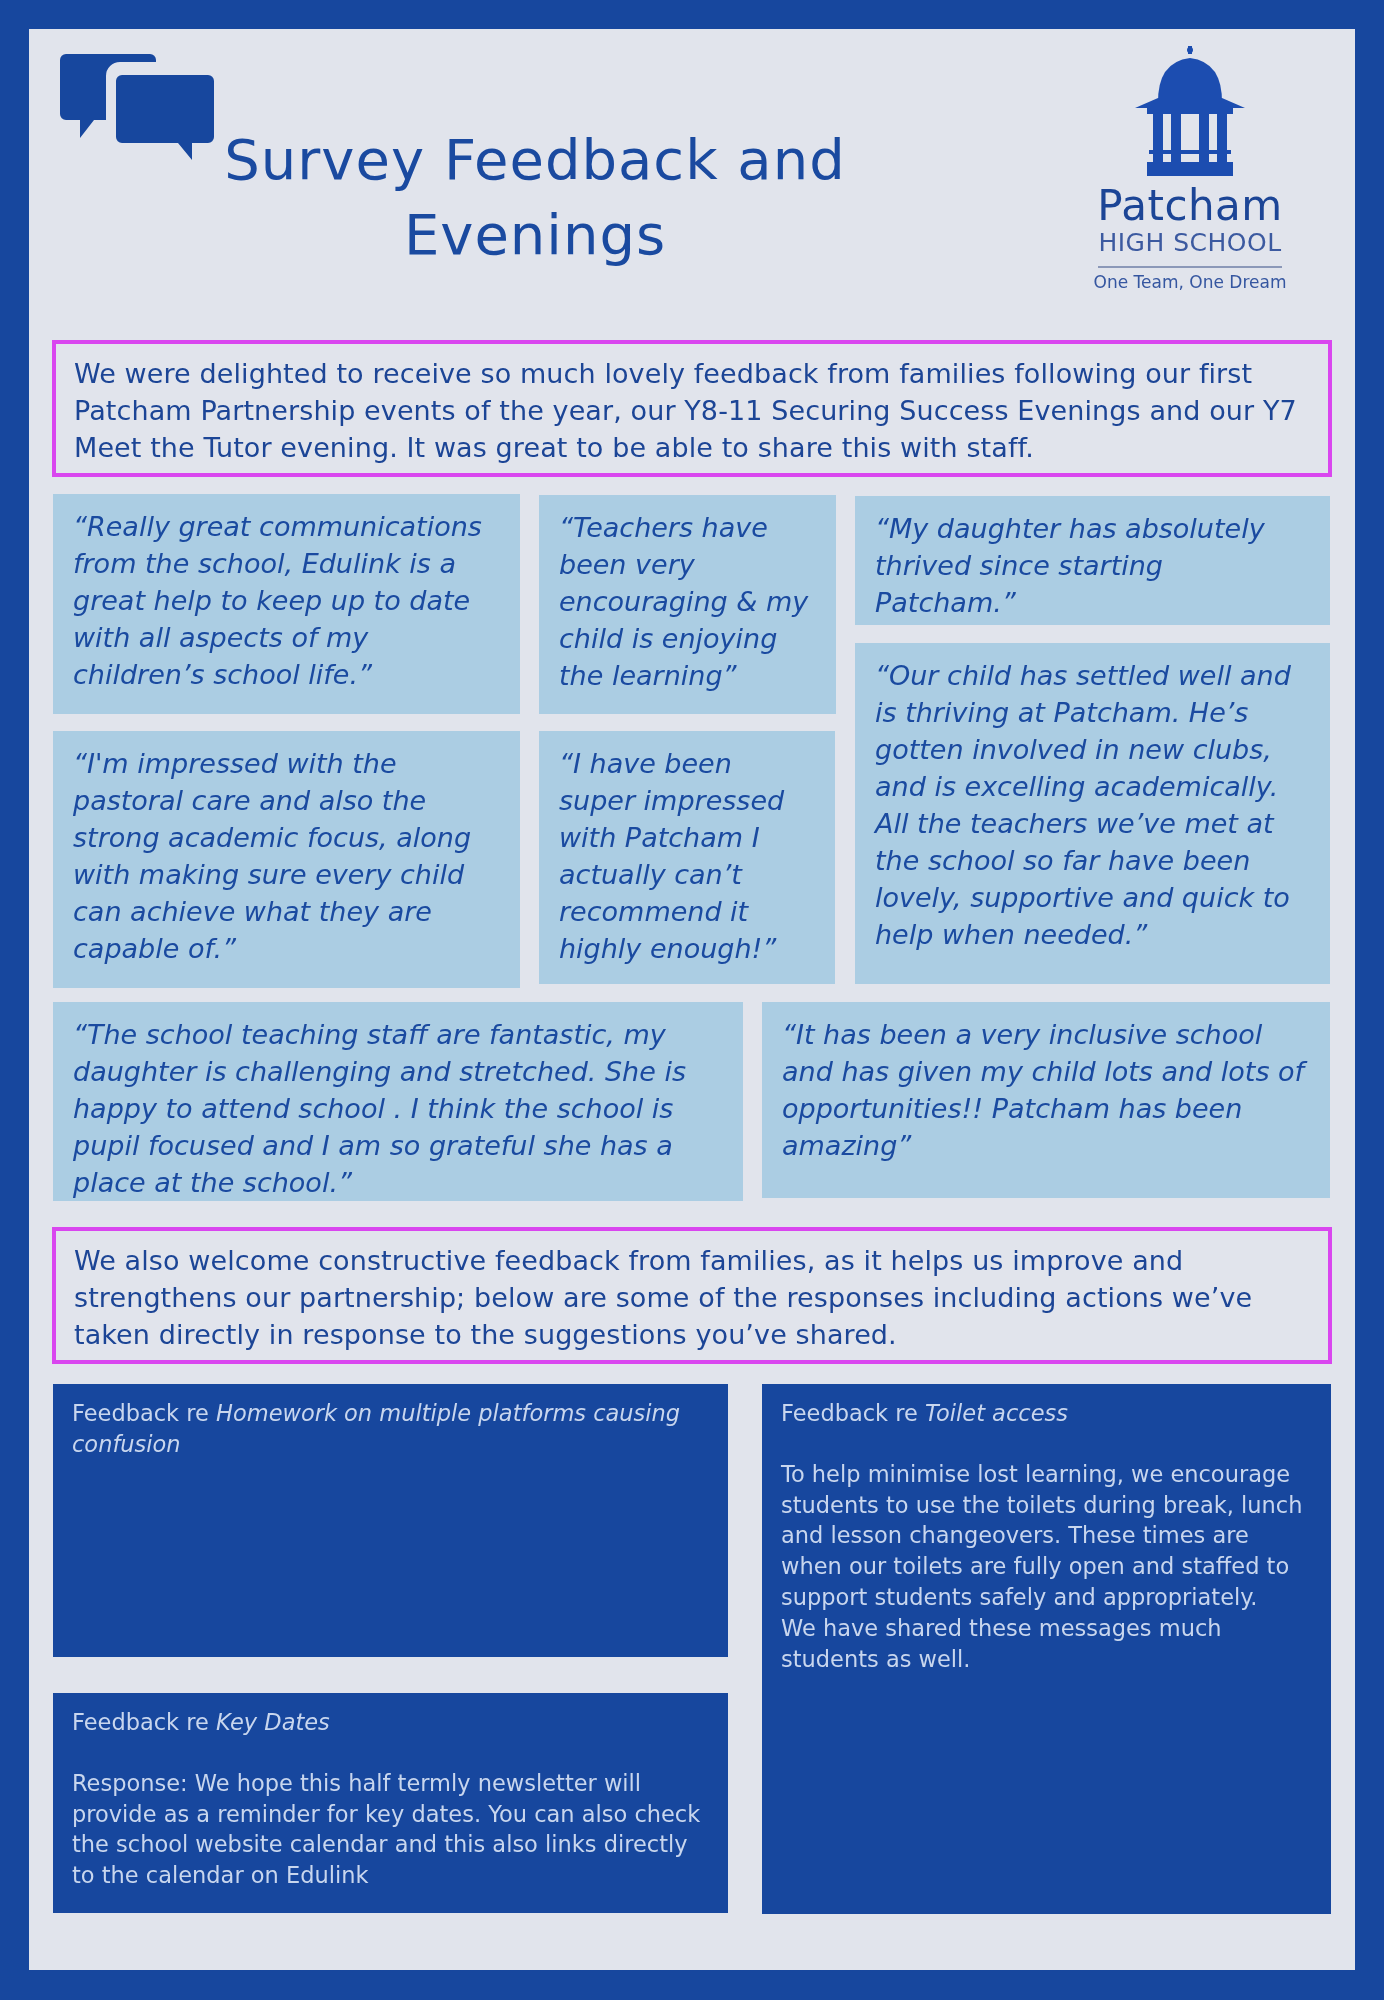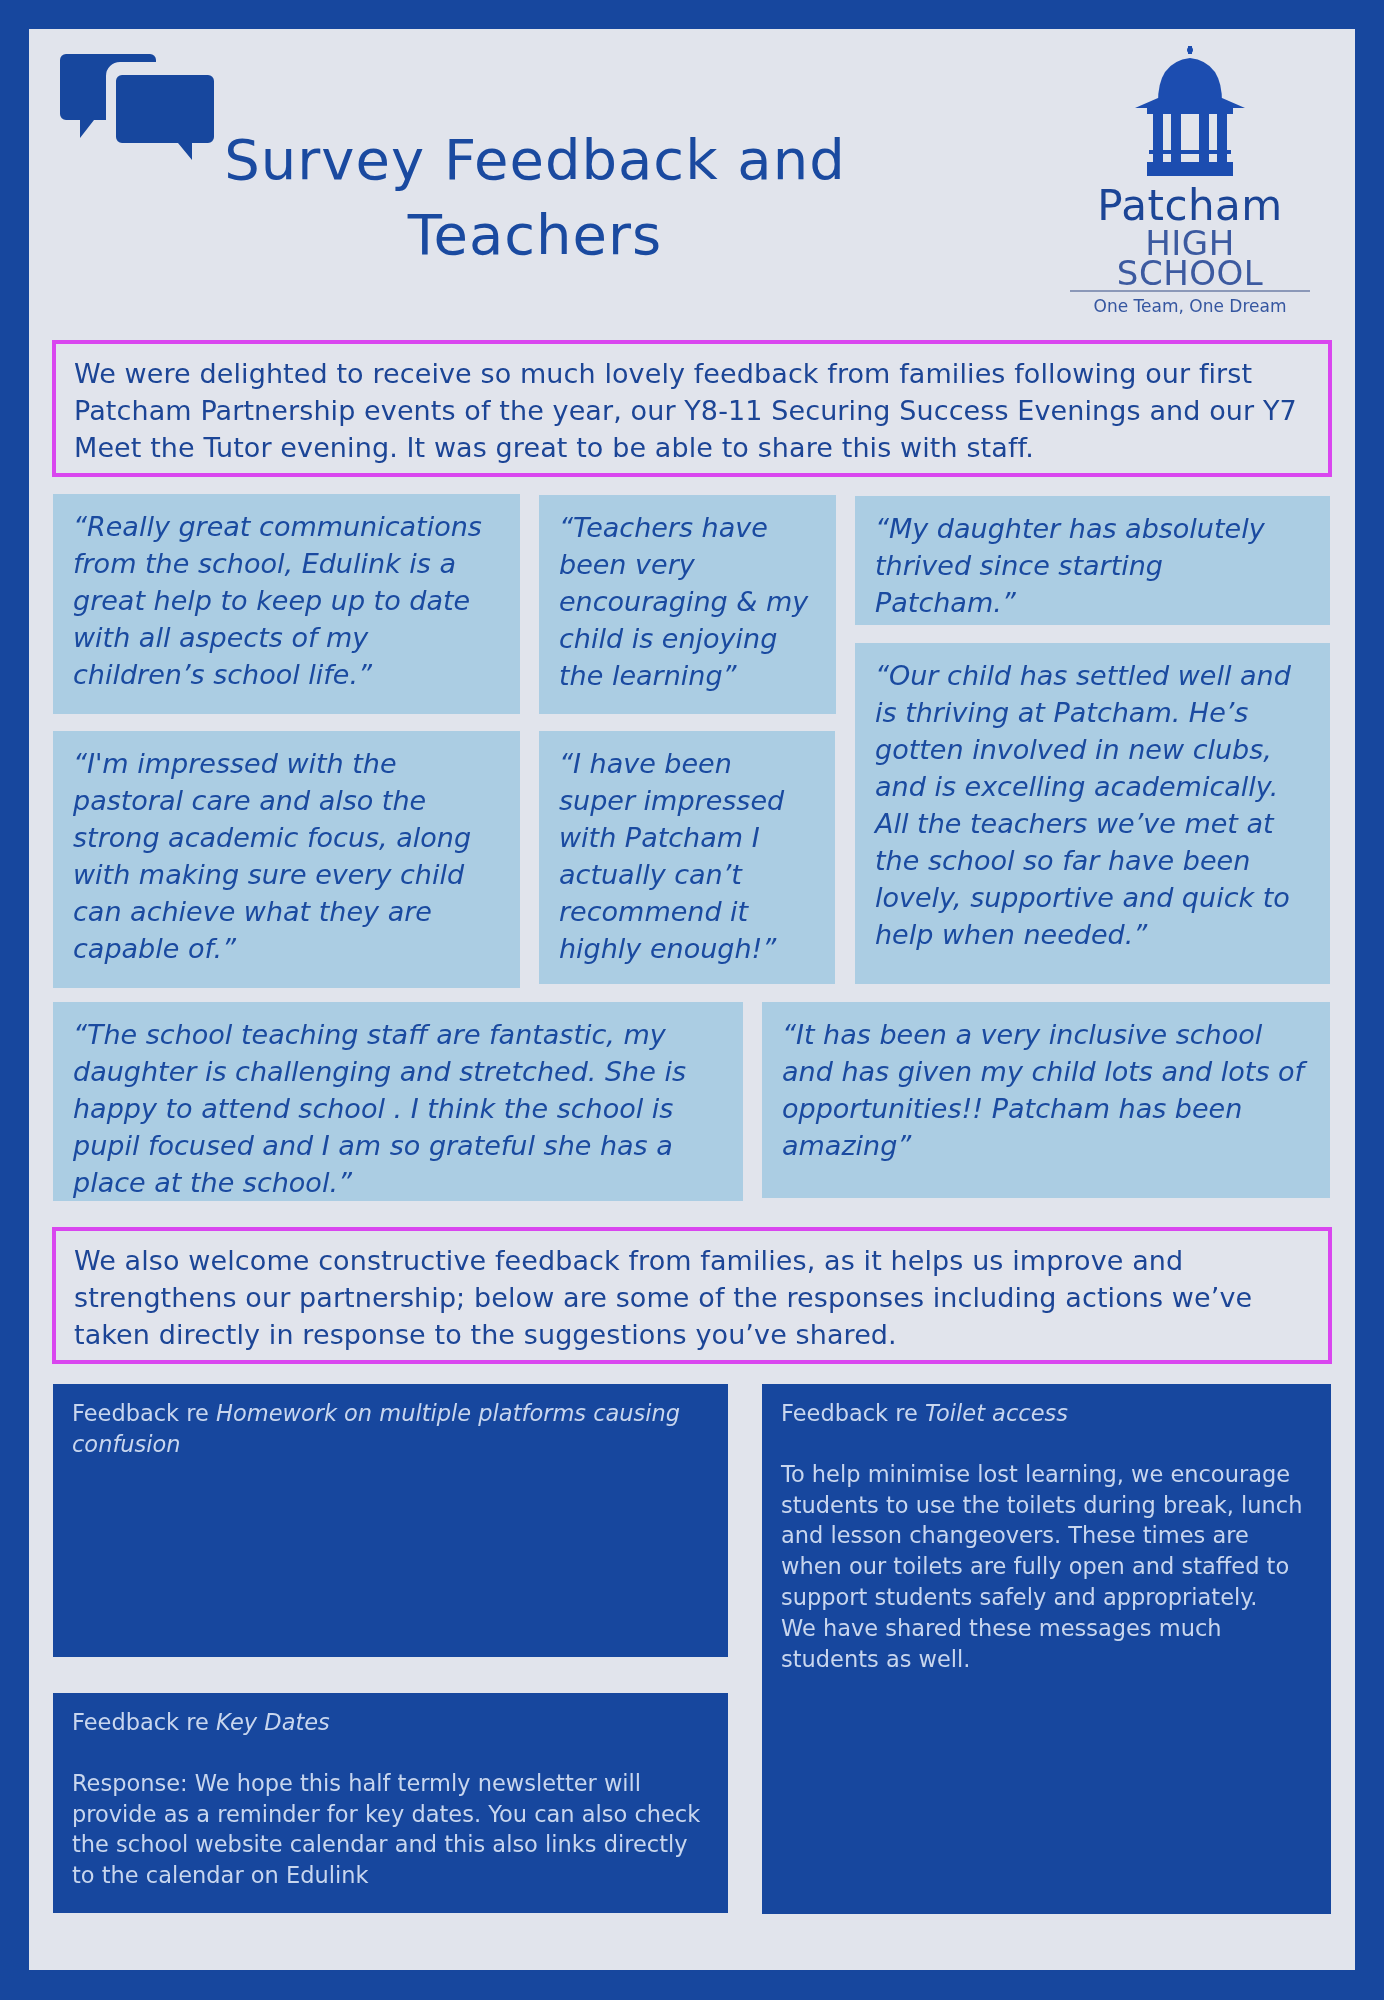--- a/index.html
+++ b/index.html
@@ -20,21 +20,21 @@
   .chat-icon { left: 60px; top: 54px; width: 160px; height: 110px; }
   .title {
     left: 190px; top: 122px; width: 690px;
     text-align: center; color: #1a4aa0;
     font-size: 56px; line-height: 75px; font-weight: normal;
     font-family: "DejaVu Sans", sans-serif; letter-spacing: 1px;
   }
   .logo { left: 1070px; top: 46px; width: 240px; height: 250px; text-align: center; }
   .logo svg { display: block; margin: 0 auto; }
   .logo-name { color: #1c4596; font-size: 42px; line-height: 44px; font-family: "DejaVu Sans", sans-serif; margin-top: 6px; letter-spacing: 0.5px; }
-  .logo-sub { color: #3c5aa0; font-size: 34px; line-height: 30px; letter-spacing: 0.5px; font-family: "DejaVu Sans", sans-serif; border-bottom: 2px solid #8b98b8; display: inline-block; padding-bottom: 2px; }
+  .logo-sub { color: #3c5aa0; font-size: 25px; line-height: 30px; letter-spacing: 0.5px; font-family: "DejaVu Sans", sans-serif; border-bottom: 2px solid #8b98b8; display: inline-block; padding-bottom: 8px; }
   .logo-tag { color: #3556a0; font-size: 17px; line-height: 24px; margin-top: 2px; }
 
   
   .outlined {
     border: 4px solid #d946ef; background: #e1e4ec;
     color: #1c4596; font-size: 27px; line-height: 37px;
     padding: 11px 18px; letter-spacing: 0.1px;
   }
 
   
@@ -61,21 +61,21 @@
 
 <div class="abs chat-icon">
   <svg width="160" height="110" viewBox="0 0 160 110">
     <path d="M6 0 H90 a6 6 0 0 1 6 6 V8 H60 a14 14 0 0 0 -14 14 V66 H34 L20 84 V66 H6 a6 6 0 0 1 -6 -6 V6 a6 6 0 0 1 6 -6 Z" fill="#17479e"></path>
     <path d="M62 21 H148 a6 6 0 0 1 6 6 V83 a6 6 0 0 1 -6 6 H132 V106 L118 89 H62 a6 6 0 0 1 -6 -6 V27 a6 6 0 0 1 6 -6 Z" fill="#17479e"></path>
   </svg>
 </div>
 
 <div class="abs title">
   <div>Survey Feedback and</div>
-  <div>Teachers</div>
+  <div>Evenings</div>
 </div>
 
 <div class="abs logo">
   <span>
     <svg width="110" height="132" viewBox="0 0 110 132">
       <rect x="53" y="0" width="4" height="8" fill="#1c4db0"></rect>
       <circle cx="55" cy="4" r="3" fill="#1c4db0"></circle>
       <path d="M23 58 Q22 16 55 12 Q88 16 87 58 Z" fill="#1c4db0"></path>
       <polygon points="0,62 23,52 87,52 110,62" fill="#1c4db0"></polygon>
       <rect x="12" y="62" width="86" height="6" fill="#1c4db0"></rect>

